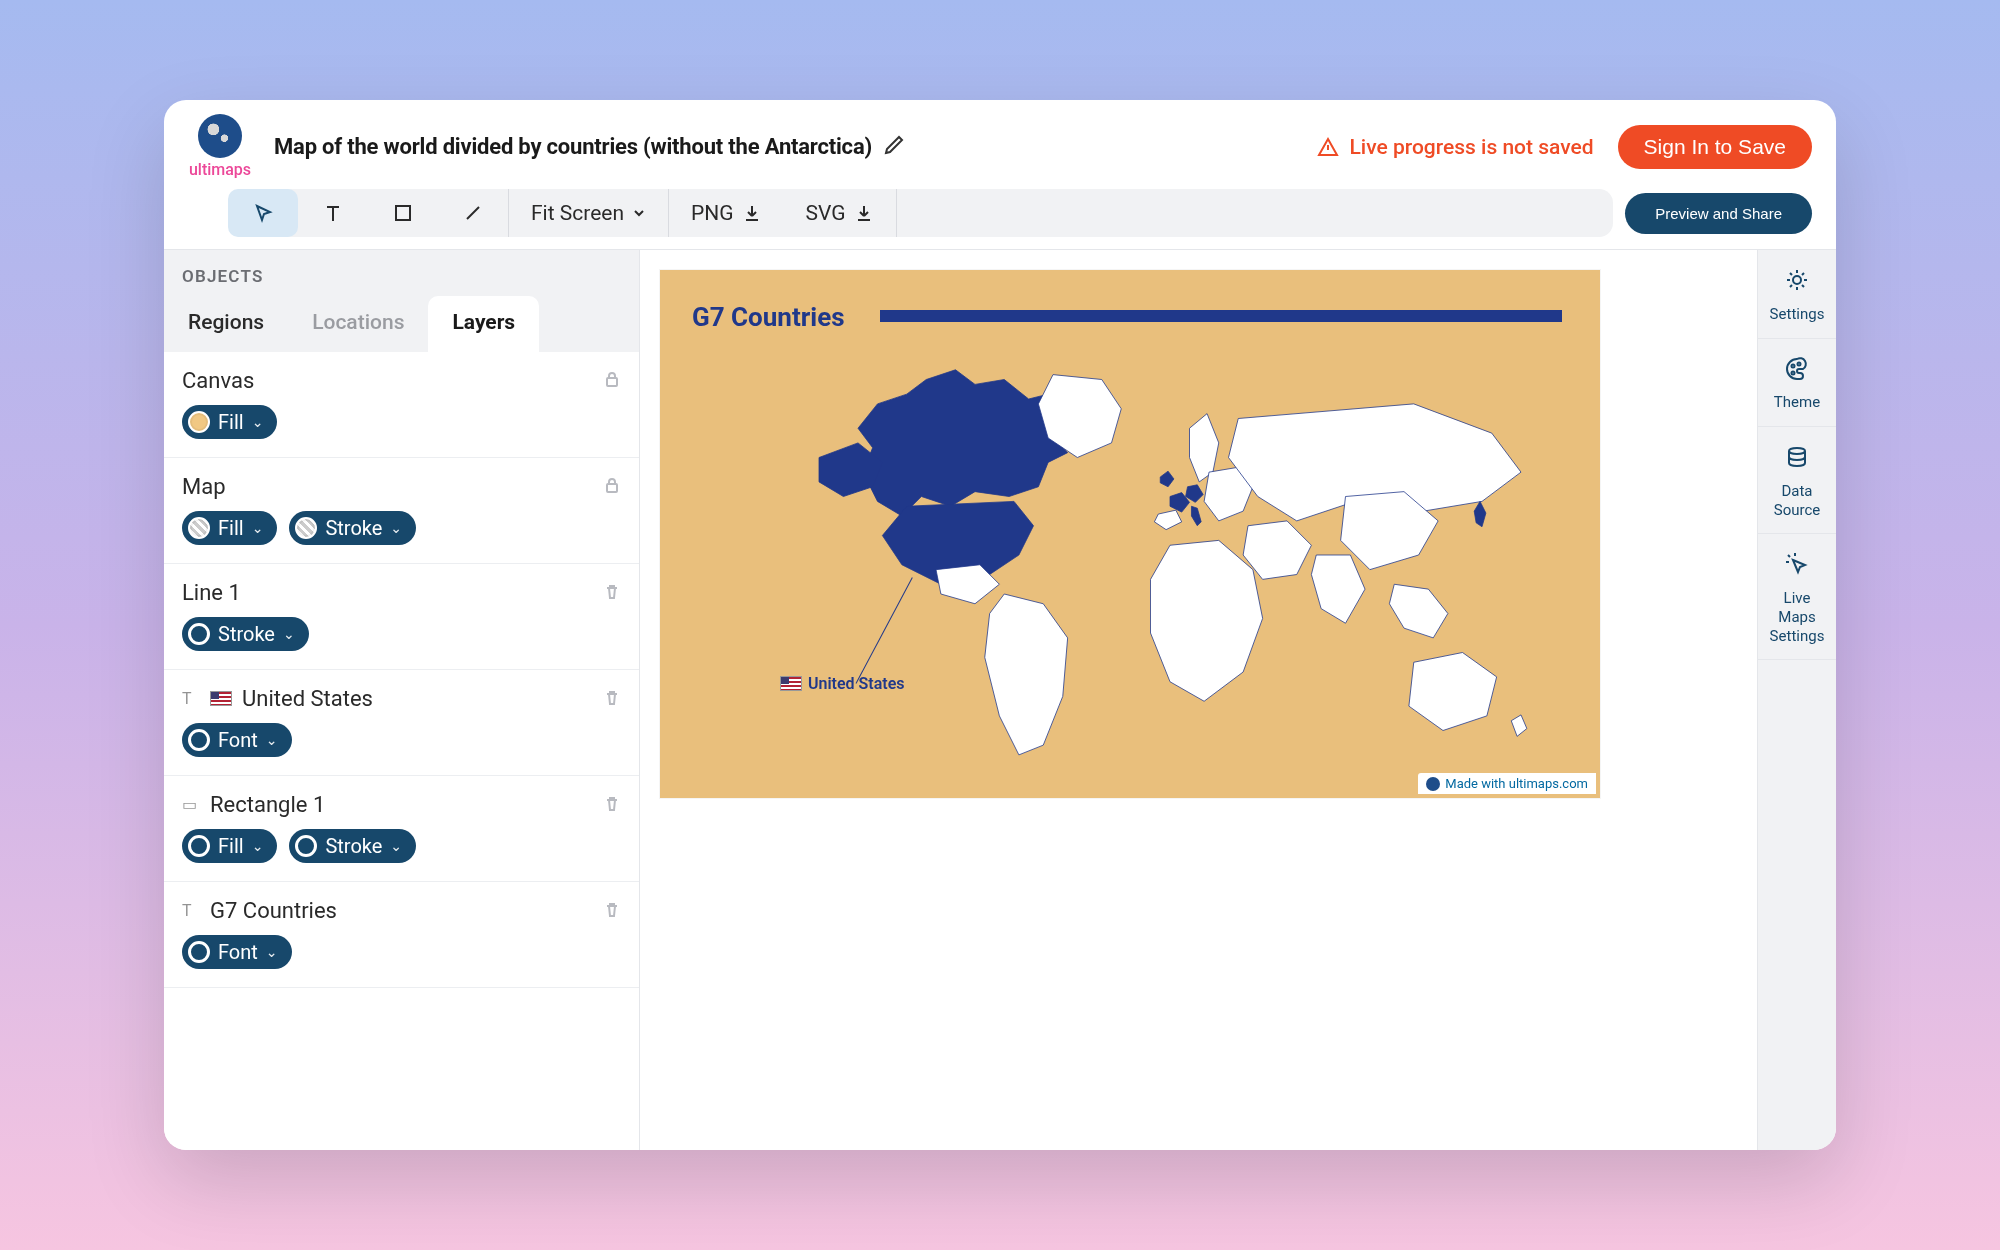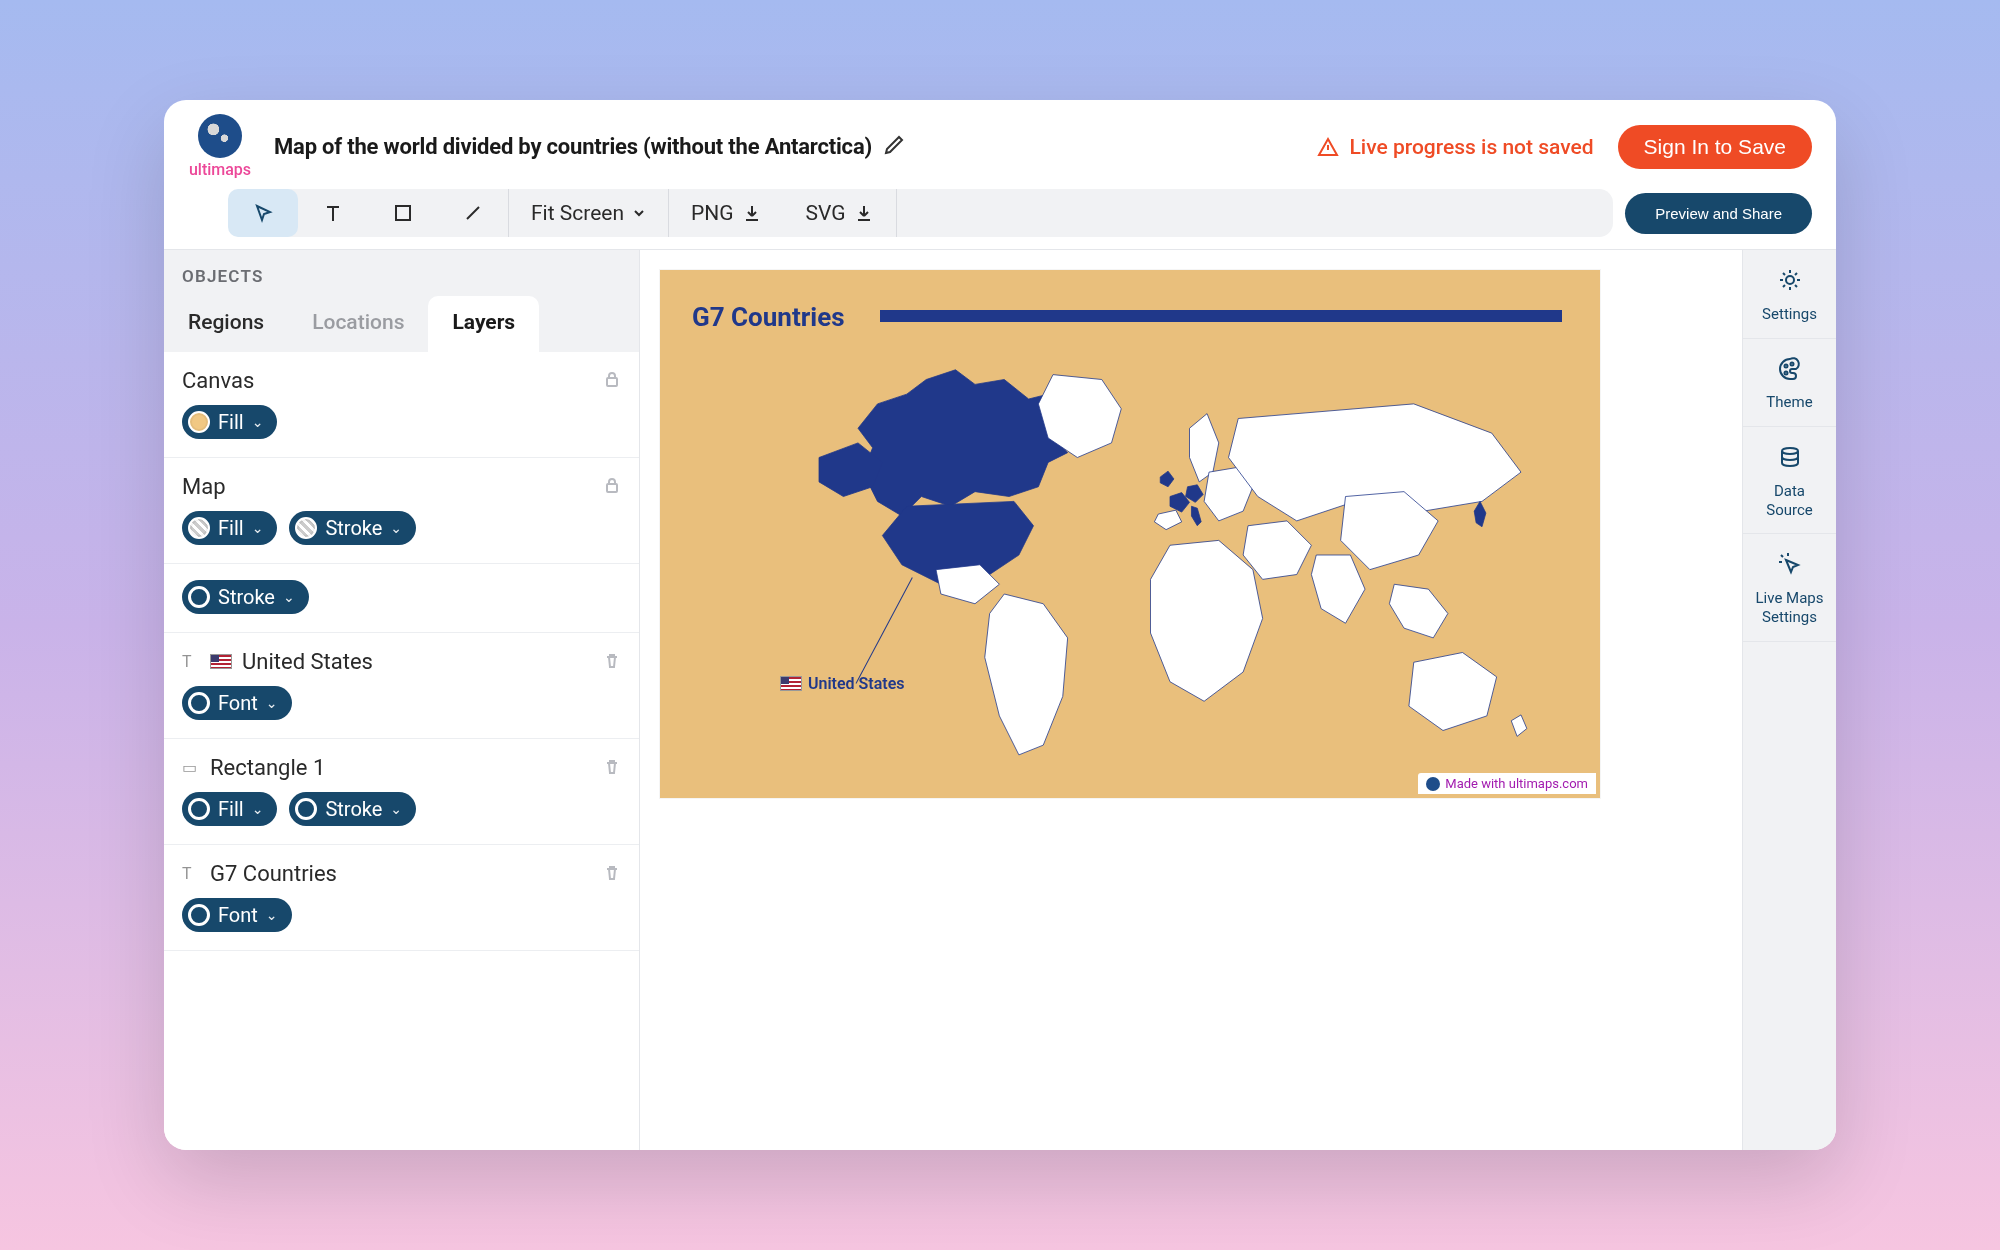--- a/index.html
+++ b/index.html
@@ -125,25 +125,25 @@
 .label-us {
   position: absolute; left: 120px; top: 404px; font-size: 16px; color: #20388a;
   font-weight: 600; display: flex; align-items: center; gap: 6px;
 }
 .leader {
   position: absolute; border-top: 1.3px solid #20388a;
   transform-origin: left center;
 }
 .watermark {
   position: absolute; right: 4px; bottom: 4px; background: #fff;
-  font-size: 13px; padding: 3px 8px; color: #a21caf; display: flex; align-items: center; gap: 5px;
+  font-size: 13px; padding: 3px 8px; color: #0369a1; display: flex; align-items: center; gap: 5px;
   border-radius: 3px 0 0 0;
 }
 .right-rail {
-  width: 94px; background: #f1f2f4; border-left: 1px solid #e4e6ea;
+  width: 79px; background: #f1f2f4; border-left: 1px solid #e4e6ea;
   display: flex; flex-direction: column; margin-left: 43px;
 }
 .rail-item {
   border-bottom: 1px solid #e4e6ea; padding: 16px 6px 14px;
   display: flex; flex-direction: column; align-items: center; gap: 6px;
   cursor: pointer; color: #17486b; font-size: 15px; text-align: center; line-height: 1.25;
 }
 .rail-item svg { width: 28px; height: 28px; stroke: #17486b; }
 .flag { width: 22px; height: 15px; display:inline-block; background: linear-gradient(#b22234 0 15%, #fff 15% 30%, #b22234 30% 45%, #fff 45% 60%, #b22234 60% 75%, #fff 75% 90%, #b22234 90%); position: relative; border:1px solid #999; }
 .flag::before { content:""; position:absolute; left:0; top:0; width:40%; height:55%; background:#3c3b6e; }
@@ -274,20 +274,28 @@
                 <span class="chev">⌄</span>
               </div>
               <div class="chip">
                 <span class="swatch tex"></span>
                 <span>Stroke</span>
                 <span class="chev">⌄</span>
               </div>
             </div>
           </div>
           <div class="layer-item">
+            <div class="layer-head">
+              <div class="layer-name">
+                <span>Line 1</span>
+              </div>
+              <div class="layer-action"><svg width="18" height="18" fill="none" stroke="#b8bac0" stroke-width="2">
+                  <path d="M4 6h10M7 6V4h4v2M6 6l1 10h4l1-10"></path>
+                </svg></div>
+            </div>
             <div class="chips">
               <div class="chip">
                 <span class="swatch ring"></span>
                 <span>Stroke</span>
                 <span class="chev">⌄</span>
               </div>
             </div>
           </div>
           <div class="layer-item">
             <div class="layer-head">

